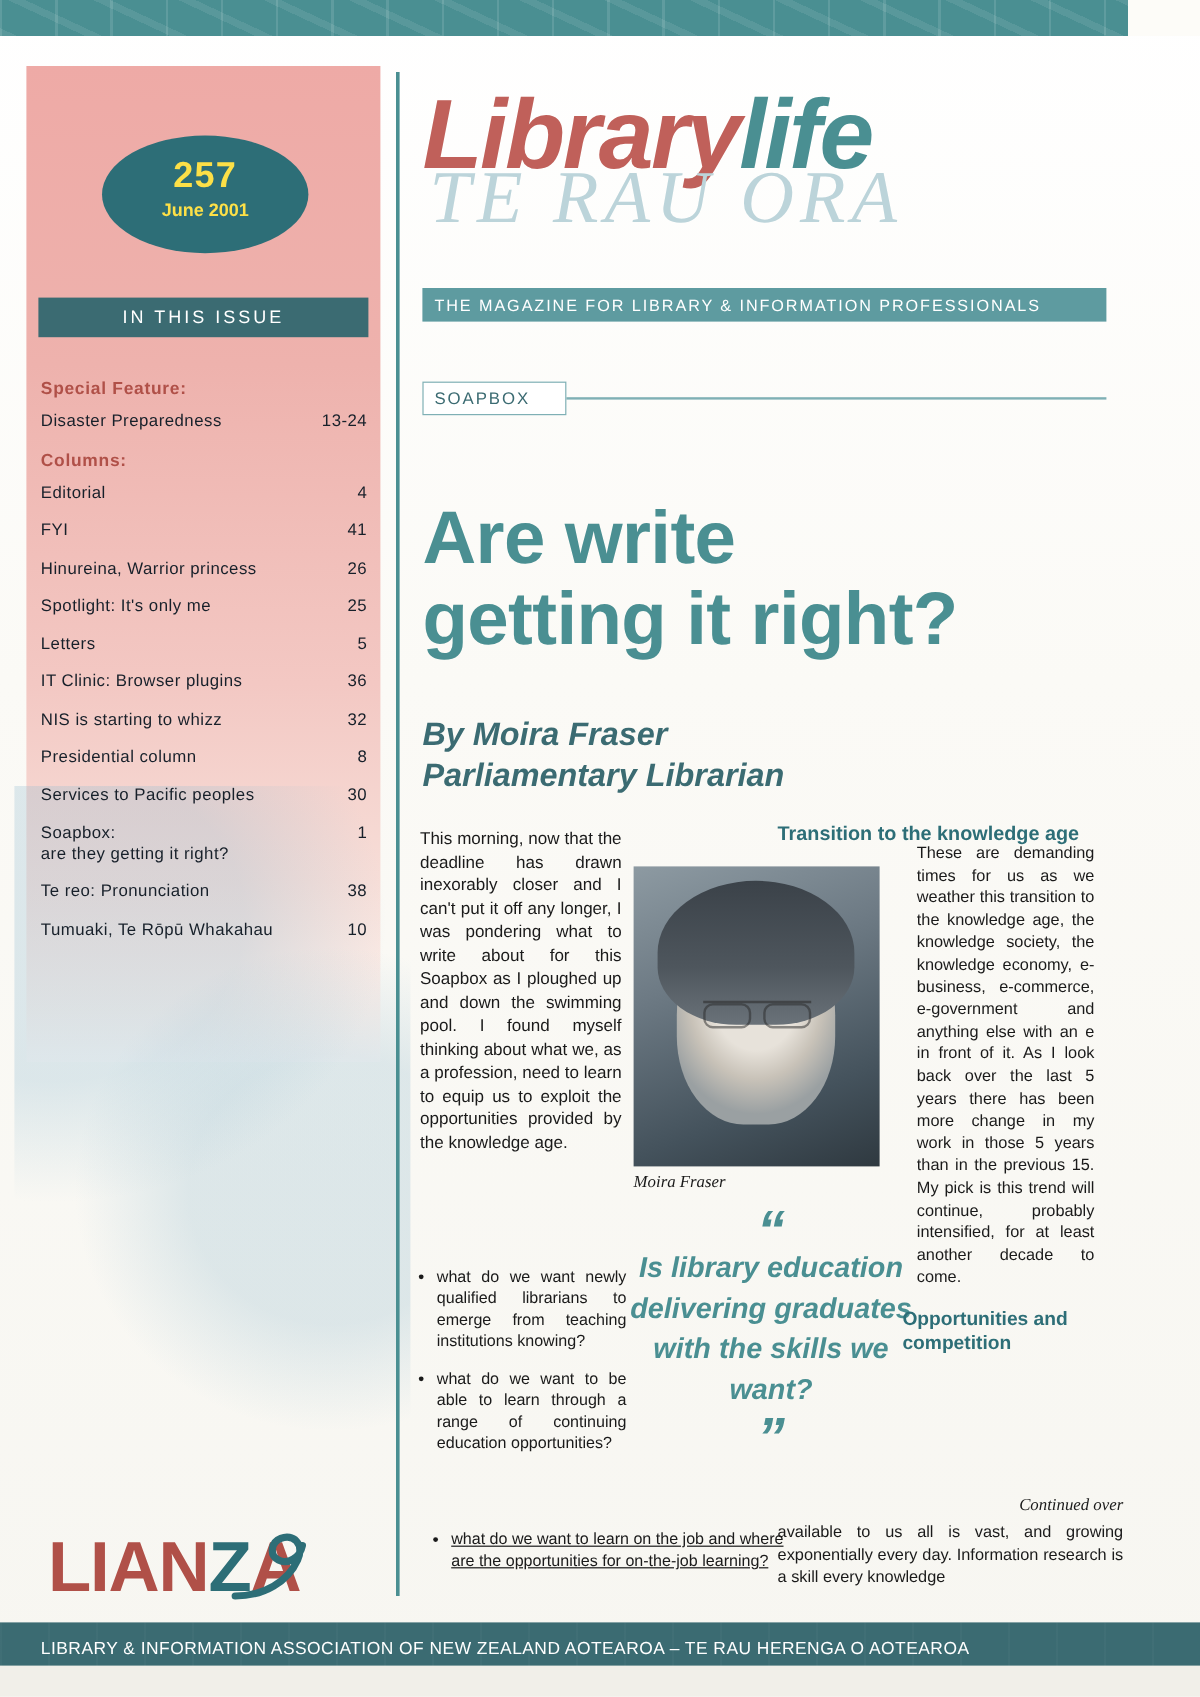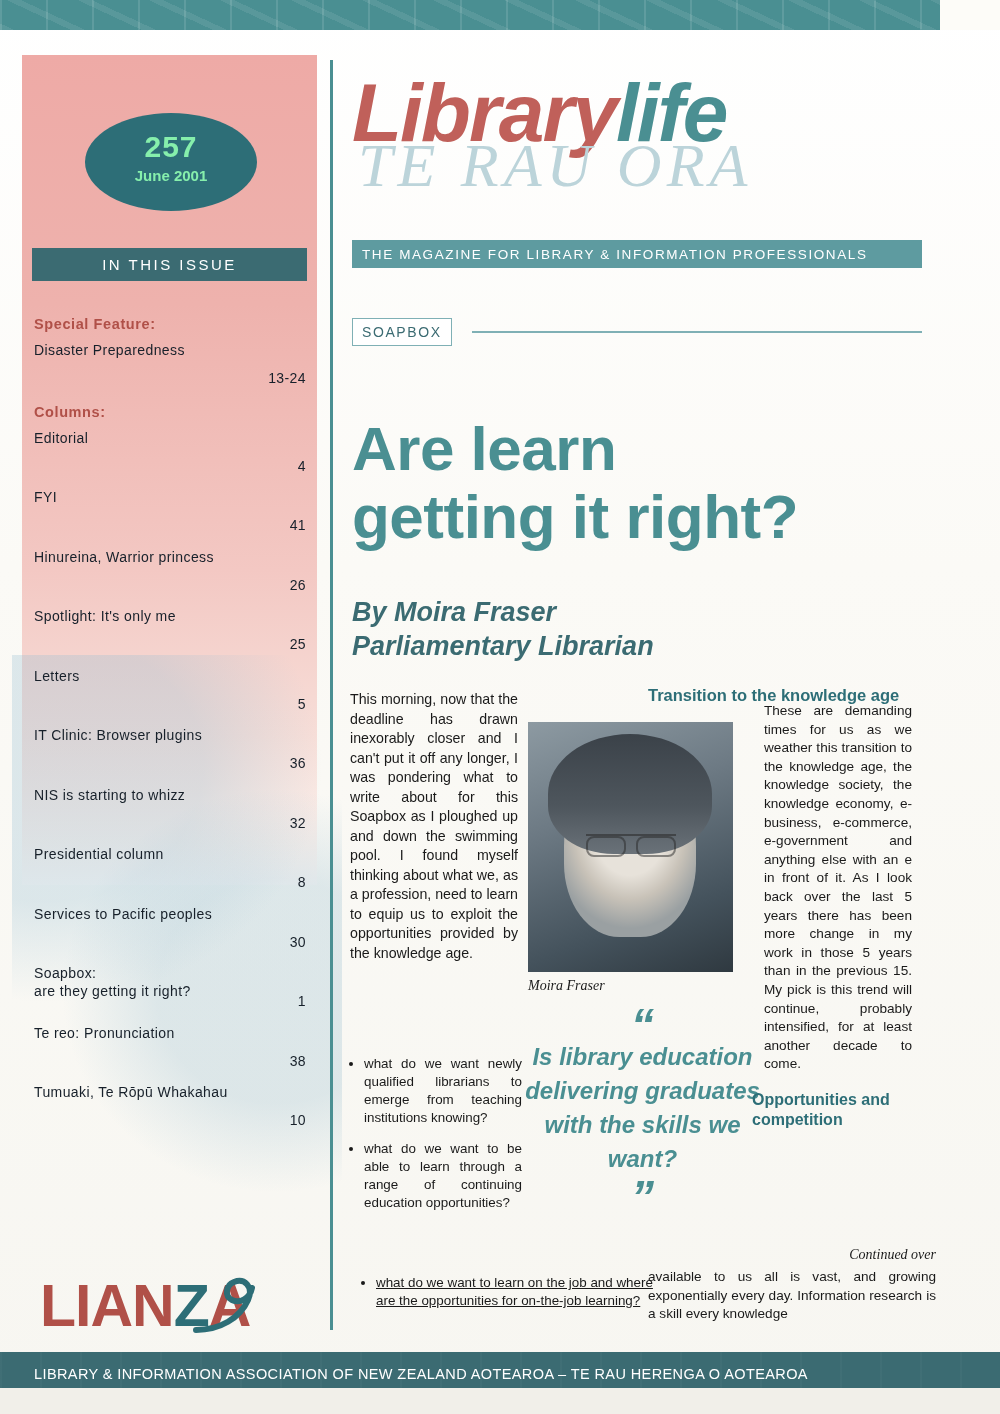--- a/index.html
+++ b/index.html
@@ -32,40 +32,40 @@
   
   .leftcol{
     position:absolute;left:22px;top:55px;width:295px;height:1240px;
   }
   .pinkpanel{
     position:absolute;left:0;top:0;width:295px;height:830px;
     background:linear-gradient(180deg,#eeaaa6 0%,#eeb2ad 30%,#f3c8c3 62%,#f7ded8 82%,#fbf1ec 95%,#fdf9f6 100%);
   }
   .issue-oval{
     position:absolute;left:63px;top:58px;width:172px;height:98px;border-radius:50%;
-    background:#2d6e77;color:#86efac;text-align:center;
+    background:#2d6e77;color:#fde047;text-align:center;
   }
   .issue-num{font-size:30px;font-weight:bold;letter-spacing:1px;margin-top:19px;line-height:1;}
   .issue-date{font-size:15px;font-weight:bold;margin-top:6px;line-height:1;}
   .inthisissue{
     position:absolute;left:10px;top:193px;width:275px;height:33px;
     background:#3b6b72;color:#fff;display:flex;align-items:center;justify-content:center;
     letter-spacing:2.5px;font-size:15px;
   }
   .lc-body{position:absolute;left:12px;top:245px;width:272px;}
   .lc-heading{
     color:#b05048;font-size:14.5px;font-weight:bold;letter-spacing:.6px;margin-top:16px;margin-bottom:10px;
   }
   .lc-row{
     display:flex;justify-content:space-between;align-items:flex-start;
     font-size:14px;color:#17202a;margin-bottom:14px;line-height:1.25;letter-spacing:.4px;
   }
   .lc-row .t{max-width:218px;}
   .lc-row .t .sub{display:block;}
-  .lc-row .p{font-weight:normal;margin-top:28px;}
+  .lc-row .p{font-weight:normal;}
   .swoosh{
     position:absolute;left:-10px;top:600px;width:330px;height:560px;
     background:
       radial-gradient(120% 60% at 10% 20%, rgba(150,190,210,.30) 0 40%, rgba(150,190,210,0) 70%),
       radial-gradient(90% 50% at 80% 60%, rgba(120,170,195,.22) 0 40%, rgba(120,170,195,0) 72%);
     pointer-events:none;
   }
   .lianza{
     position:absolute;left:18px;top:1215px;width:290px;height:72px;
     color:#b05048;font-size:59px;font-weight:bold;letter-spacing:-1px;line-height:72px;
@@ -90,21 +90,21 @@
     font-size:62px;line-height:66px;letter-spacing:5px;font-style:italic;
     color:#bcd4da;font-family:"Liberation Serif", serif;
   }
   .mh-strip{
     position:absolute;left:352px;top:240px;width:570px;height:28px;
     background:#5e9ba0;color:#fff;display:flex;align-items:center;
     padding-left:10px;box-sizing:border-box;
     font-size:13.5px;letter-spacing:1.6px;
   }
   .soapbox-tab{
-    position:absolute;left:352px;top:318px;width:100px;height:28px;
+    position:absolute;left:352px;top:318px;width:120px;height:28px;
     border:1px solid #7fb0b5;color:#3b6b72;font-size:14px;letter-spacing:1.6px;
     display:flex;align-items:center;padding-left:9px;box-sizing:border-box;
     background:#fff;
   }
   .soapbox-rule{
     position:absolute;left:472px;top:331px;width:450px;height:2px;background:#7fb0b5;
   }
   .headline{
     position:absolute;left:352px;top:415px;width:580px;
     color:#4a8f92;font-size:62px;line-height:68px;font-weight:bold;letter-spacing:-.5px;
@@ -285,21 +285,21 @@
     </div>
     <div class="mh-sub">TE RAU ORA</div>
   </div>
 
   <div class="mh-strip">THE MAGAZINE FOR LIBRARY &amp; INFORMATION PROFESSIONALS</div>
 
   <div class="soapbox-tab">SOAPBOX</div>
   <div class="soapbox-rule"></div>
 
   <div class="headline">
-    <div>Are learn</div>
+    <div>Are write</div>
     <div>getting it right?</div>
   </div>
 
   <div class="byline">
     <div>By Moira Fraser</div>
     <div>Parliamentary Librarian</div>
   </div>
 
   <div class="col1">
     <p>This morning, now that the deadline has drawn inexorably closer and I can't put it off any longer, I was pondering what to write about for this Soapbox as I ploughed up and down the swimming pool.  I found myself thinking about what we, as a profession, need to learn to equip us to exploit the opportunities provided by the knowledge age.</p>

